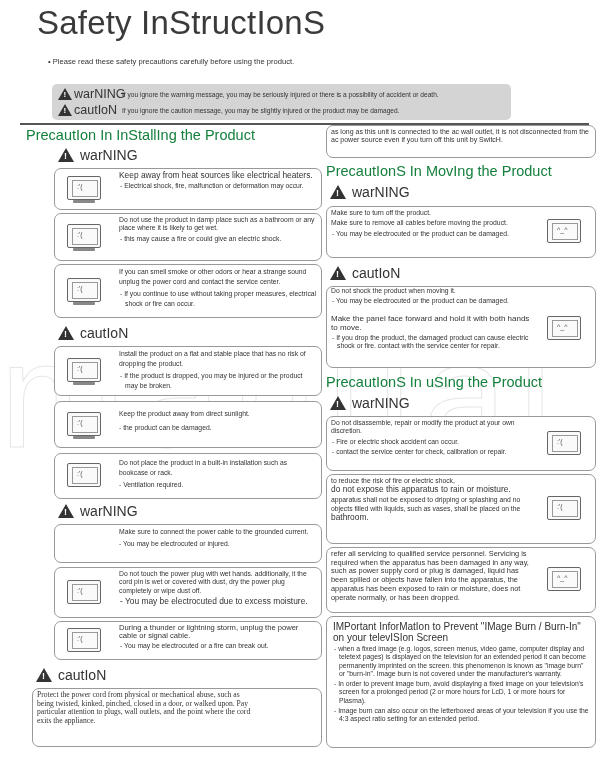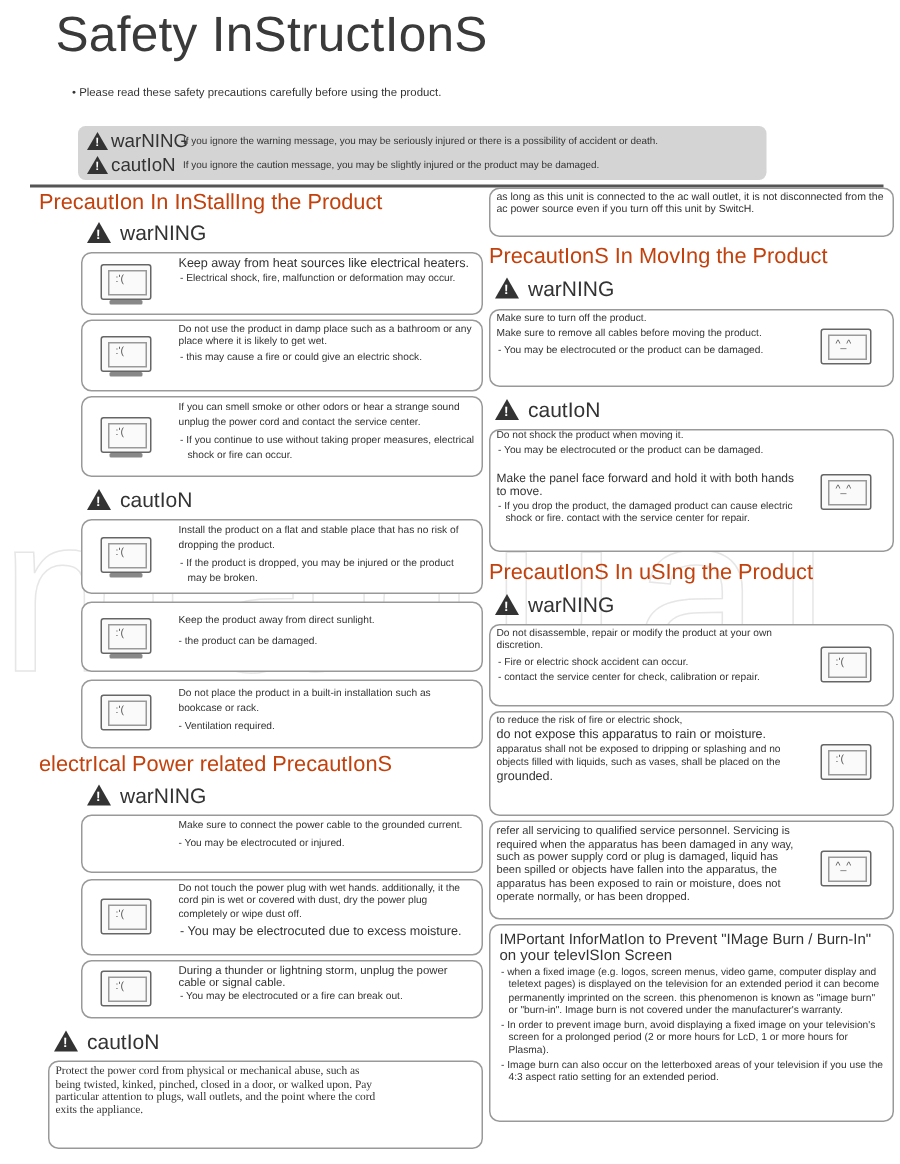--- a/index.html
+++ b/index.html
@@ -13,21 +13,21 @@
   .legend-row .lbl { width: 64px; font-size: 12.5px; color: #333; display: flex; align-items: center; }
   .legend-row .txt { font-size: 6.6px; color: #333; }
   .tri { display: inline-block; width: 0; height: 0; border-left: 7px solid transparent; border-right: 7px solid transparent; border-bottom: 12px solid #333; position: relative; margin-right: 2px; }
   .tri::after { content: "!"; position: absolute; left: -1.5px; top: 2px; font-size: 8px; font-weight: bold; color: #fff; }
   .rule { position: absolute; left: 20px; top: 123px; width: 569px; height: 2px; background: #555; }
 
   .col { position: absolute; }
   .col-left { left: 20px; top: 125px; width: 300px; }
   .col-right { left: 318px; top: 125px; width: 280px; }
 
-  .h2 { font-size: 14.5px; color: #c2410c; margin-left: 6px; white-space: nowrap; }
+  .h2 { font-size: 14.5px; color: #15803d; margin-left: 6px; white-space: nowrap; }
   .h3 { font-size: 14px; color: #333; display: flex; align-items: center; margin-left: 38px; height: 22px; }
   .h3 .tri { border-left-width: 8px; border-right-width: 8px; border-bottom-width: 14px; margin-right: 6px; }
   .h3 .tri::after { left: -2px; top: 3px; font-size: 9px; }
 
   .box { position: relative; border: 1px solid #999; border-radius: 7px; margin-left: 34px; width: 268px; background: #fff; display: flex; align-items: flex-start; }
   .box .pic { width: 60px; flex: 0 0 60px; align-self: center; height: 38px; position: relative; }
   .box .pic.right { order: 2; }
   .box .body { flex: 1; padding: 2px 4px 2px 4px; font-size: 6.8px; line-height: 8.3px; color: #333; }
   .box .body p { margin-bottom: 2px; }
   .box .body .big { font-size: 8.4px; line-height: 9px; }
@@ -136,21 +136,20 @@
   <div class="box" style="height:46px;margin-top:5px;">
     <div class="pic">
         <div class="tv"></div>
       </div>
     <div class="body" style="line-height:10px;padding-top:4px;">
       <p>Do not place the product in a built-in installation such as bookcase or rack.</p>
       <p>- Ventilation required.</p>
     </div>
   </div>
 
-  <div class="h2" style="margin-top:3px;">electrIcal Power related PrecautIonS</div>
   <div class="h3" style="margin-top:1px;">
       <span class="tri"></span>
       <span>warNING</span>
     </div>
   <div class="box" style="height:39px;margin-top:2px;">
     <div class="pic"></div>
     <div class="body" style="line-height:10px;">
       <p>Make sure to connect the power cable to the grounded current.</p>
       <p>- You may be electrocuted or injured.</p>
     </div>
@@ -239,21 +238,21 @@
     </div>
   </div>
   <div class="box" style="height:70px;margin-top:3px;margin-left:8px;width:270px;">
     <div class="pic right">
         <div class="tv"></div>
       </div>
     <div class="body">
       <p style="margin-bottom:0;">to reduce the risk of fire or electric shock,</p>
       <p class="big">do not expose this apparatus to rain or moisture.</p>
       <p style="margin-bottom:0;">apparatus shall not be exposed to dripping or splashing and no objects filled with liquids, such as vases, shall be placed on the</p>
-      <p class="big">grounded.</p>
+      <p class="big">bathroom.</p>
     </div>
   </div>
   <div class="box" style="height:66px;margin-top:3px;margin-left:8px;width:270px;">
     <div class="pic right">
         <div class="tv happy"></div>
       </div>
     <div class="body" style="font-size:7.4px;line-height:8.7px;">refer all servicing to qualified service personnel. Servicing is required when the apparatus has been damaged in any way, such as power supply cord or plug is damaged, liquid has been spilled or objects have fallen into the apparatus, the apparatus has been exposed to rain or moisture, does not operate normally, or has been dropped.</div>
   </div>
   <div class="box" style="height:132px;margin-top:3px;margin-left:8px;width:270px;display:block;">
     <div class="body" style="padding:4px 6px;">

